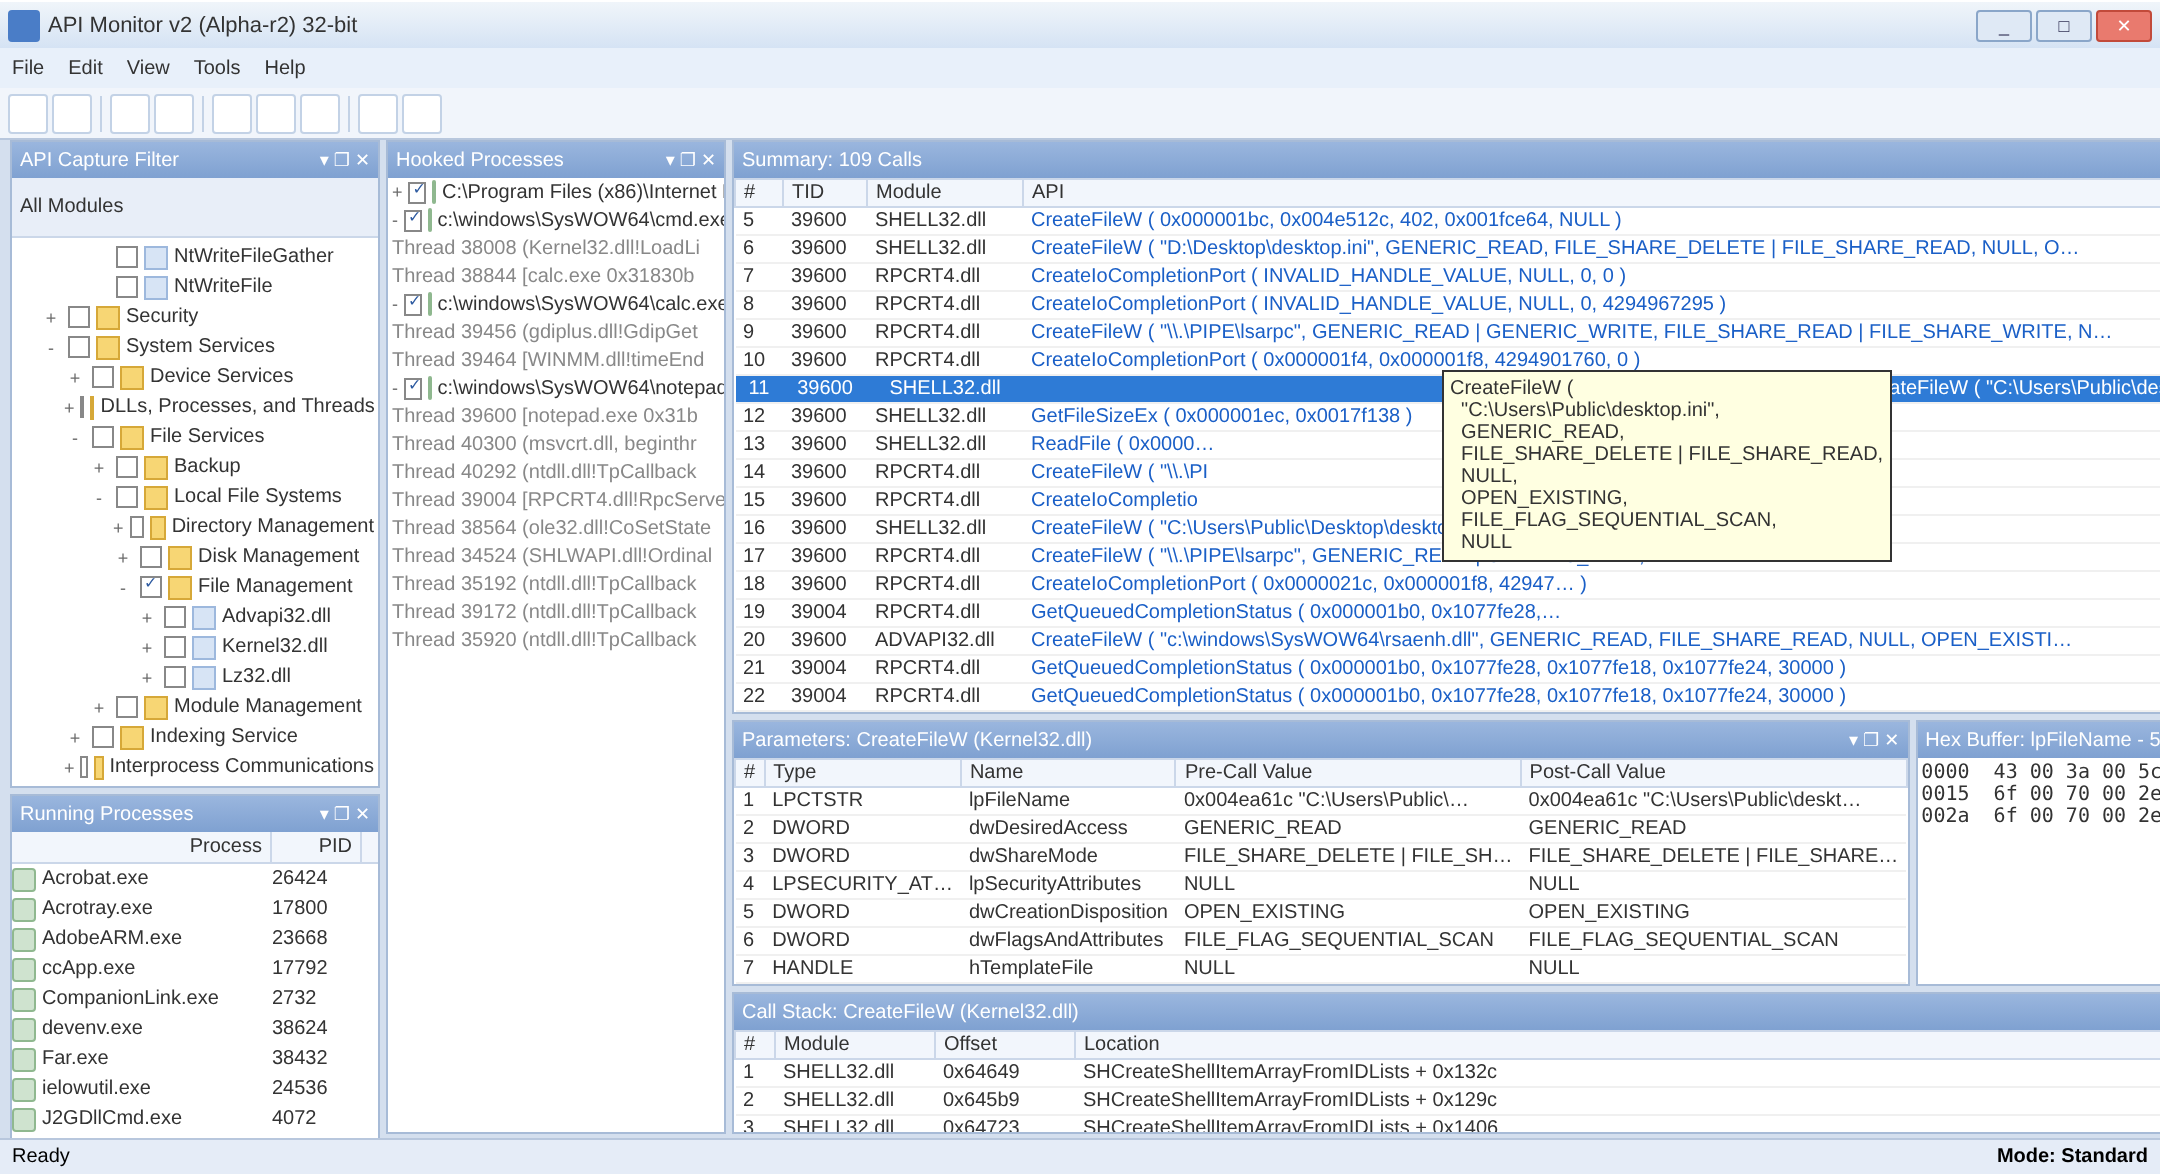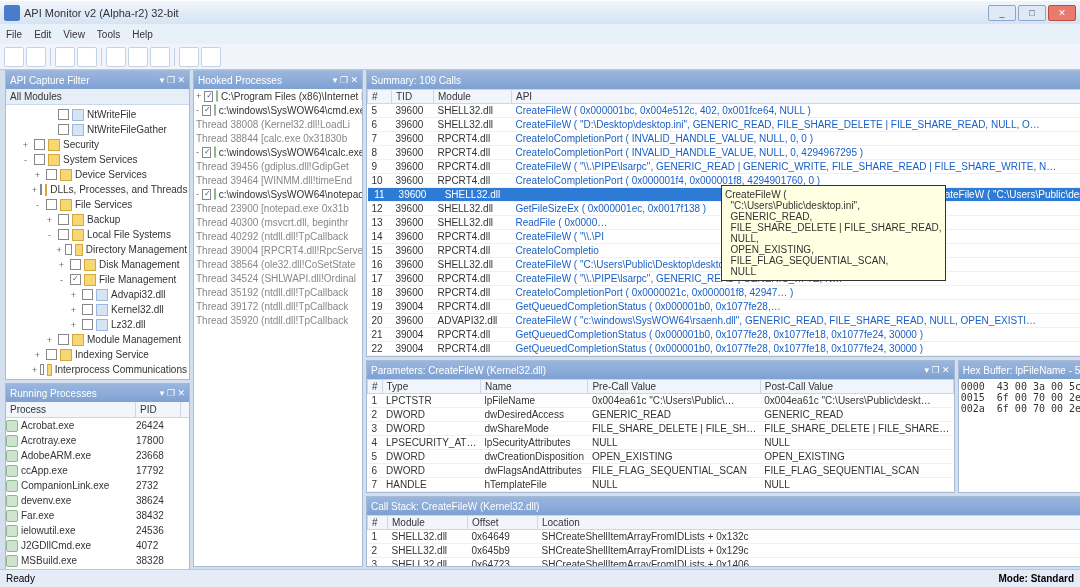--- a/index.html
+++ b/index.html
@@ -17,35 +17,35 @@
 
 .workarea { position: absolute; top: 70px; left: 5px; right: 5px; bottom: 20px; display: flex; gap: 3px; }
 .col-left { width: 185px; display: flex; flex-direction: column; gap: 3px; }
 .col-mid-left { width: 170px; display: flex; flex-direction: column; }
 .col-right { flex: 1; display: flex; flex-direction: column; gap: 3px; }
 
 .panel { border: 1px solid #a7bbd7; background: #fff; display: flex; flex-direction: column; }
 .panel-hdr { height: 18px; background: linear-gradient(#9ab6de,#7fa1d1); color: #fff; font-size: 10px; display: flex; align-items: center; padding: 0 4px; }
 .panel-hdr .t { flex: 1; }
 .panel-hdr .ctr { font-size: 9px; }
-.subhdr { height: 16px; background: #e8eef8; border-bottom: 1px solid #cbd7e9; padding: 0 4px; font-size: 10px; display: flex; align-items: center; color: #333; }
+.subhdr { height: 30px; background: #e8eef8; border-bottom: 1px solid #cbd7e9; padding: 0 4px; font-size: 10px; display: flex; align-items: center; color: #333; }
 .body { flex: 1; overflow: auto; background: #fff; font-size: 10px; color: #333; }
 
 .tree { padding: 2px; }
 .tree-item { display: flex; align-items: center; height: 15px; white-space: nowrap; }
 .tree-exp { width: 11px; text-align: center; color: #6b6b6b; font-size: 9px; }
 .chk { width: 11px; height: 11px; border: 1px solid #888; margin: 0 3px; display: inline-block; background: #fff; }
 .chk.on::after { content: "✓"; font-size: 8px; color: #2d5aa0; position: relative; top: -3px; left: 1px; }
 .ticon { width: 12px; height: 12px; margin-right: 3px; border: 1px solid rgba(0,0,0,0); }
 .fold { background: #f7d674; border-color: #d6a838; }
 .fileico { background: #d7e4f5; border-color: #9db8dd; }
 .procico { background: #cfe3cf; border-color: #8fb88f; border-radius: 2px; }
 
 .process-list { overflow: auto; }
-.proc-hdr { display: flex; background: #f2f6fc; border-bottom: 1px solid #cbd7e9; }
+.proc-hdr { display: flex; background: #f2f6fc; border-bottom: 1px solid #cbd7e9; text-align: right; }
 .proc-hdr span { padding: 2px 4px; font-size: 10px; border-right: 1px solid #cbd7e9; }
 .pc1 { width: 130px; }
 .pc2 { width: 45px; }
 .proc-row { display: flex; height: 15px; align-items: center; }
 .proc-row .pc1 { display: flex; align-items: center; }
 
 .hooked-body .hp-item { display: flex; align-items: center; height: 14px; padding-left: 2px; white-space: nowrap; overflow: hidden; }
 .hp-thread { color: #888; padding-left: 24px; }
 
 table.grid { width: 100%; border-collapse: collapse; font-size: 10px; }
@@ -115,27 +115,27 @@
       <div class="panel-hdr">
           <span class="t">API Capture Filter</span>
           <span class="ctr">▾ ❐ ✕</span>
         </div>
       <div class="subhdr">All Modules</div>
       <div class="body tree" id="tree">
           <div class="tree-item" style="padding-left: 36px;">
             <span class="tree-exp"></span>
             <span class="chk"></span>
             <span class="ticon fileico"></span>
-            <span>NtWriteFile</span>
+            <span>NtWriteFileGather</span>
           </div>
           <div class="tree-item" style="padding-left: 36px;">
             <span class="tree-exp"></span>
             <span class="chk"></span>
             <span class="ticon fileico"></span>
-            <span>NtWriteFileGather</span>
+            <span>NtWriteFile</span>
           </div>
           <div class="tree-item" style="padding-left: 12px;">
             <span class="tree-exp">+</span>
             <span class="chk"></span>
             <span class="ticon fold"></span>
             <span>Security</span>
           </div>
           <div class="tree-item" style="padding-left: 12px;">
             <span class="tree-exp">-</span>
             <span class="chk"></span>
@@ -366,21 +366,21 @@
           <div class="hp-item hp-thread">
             <span>Thread 39464 [WINMM.dll!timeEnd</span>
           </div>
           <div class="hp-item">
             <span class="tree-exp">-</span>
             <span class="chk on"></span>
             <span class="ticon procico"></span>
             <span>c:\windows\SysWOW64\notepad.exe</span>
           </div>
           <div class="hp-item hp-thread">
-            <span>Thread 23900 [notepad.exe 0x31b</span>
+            <span>Thread 39600 [notepad.exe 0x31b</span>
           </div>
           <div class="hp-item hp-thread">
             <span>Thread 40300 (msvcrt.dll, beginthr</span>
           </div>
           <div class="hp-item hp-thread">
             <span>Thread 40292 (ntdll.dll!TpCallback</span>
           </div>
           <div class="hp-item hp-thread">
             <span>Thread 39004 [RPCRT4.dll!RpcServe</span>
           </div>

